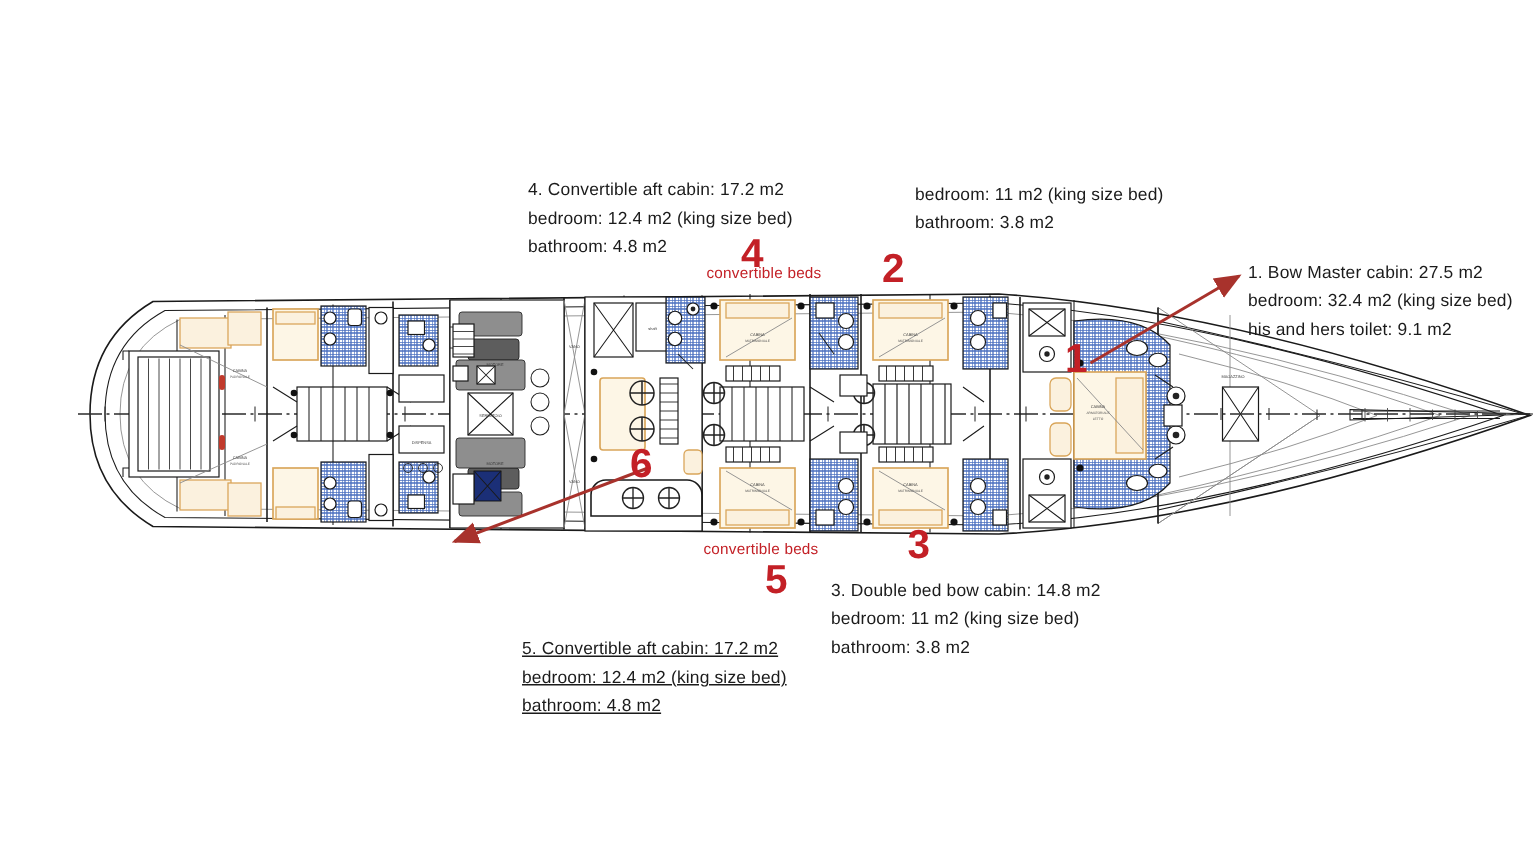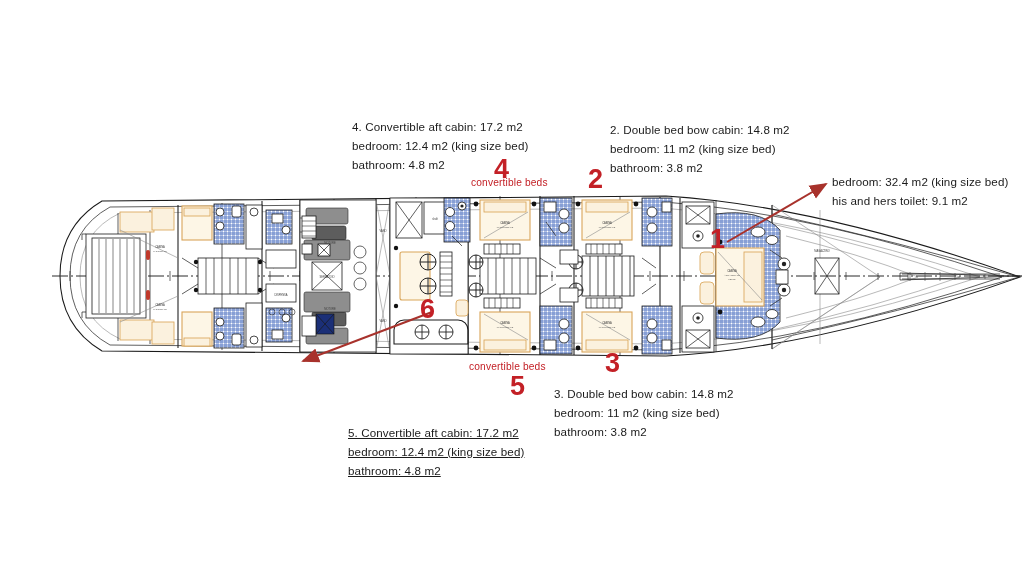--- a/index.html
+++ b/index.html
@@ -442,26 +442,26 @@
     </g>
   </svg>
 
   <div class="callout" style="left:352px; top:118px;">
     <div>4.  Convertible  aft cabin: 17.2 m2</div>
     <div>bedroom: 12.4 m2 (king size bed)</div>
     <div>bathroom: 4.8  m2</div>
   </div>
 
   <div class="callout" style="left:610px; top:121px;">
-    <div>2.  Double bed  bow cabin: 14.8 m2</div>
     <div>bedroom: 11 m2 (king size bed)</div>
     <div>bathroom: 3.8  m2</div>
   </div>
 
   <div class="callout" style="left:832px; top:173px;">
+    <div>1. Bow Master cabin: 27.5 m2</div>
     <div>bedroom: 32.4 m2 (king size bed)</div>
     <div>his and hers toilet: 9.1 m2</div>
   </div>
 
 
   <div class="callout" style="left:348px; top:424px;text-decoration:underline;">
     <div>5.  Convertible  aft cabin: 17.2 m2</div>
     <div>bedroom: 12.4 m2 (king size bed)</div>
     <div>bathroom: 4.8  m2</div>
   </div>

